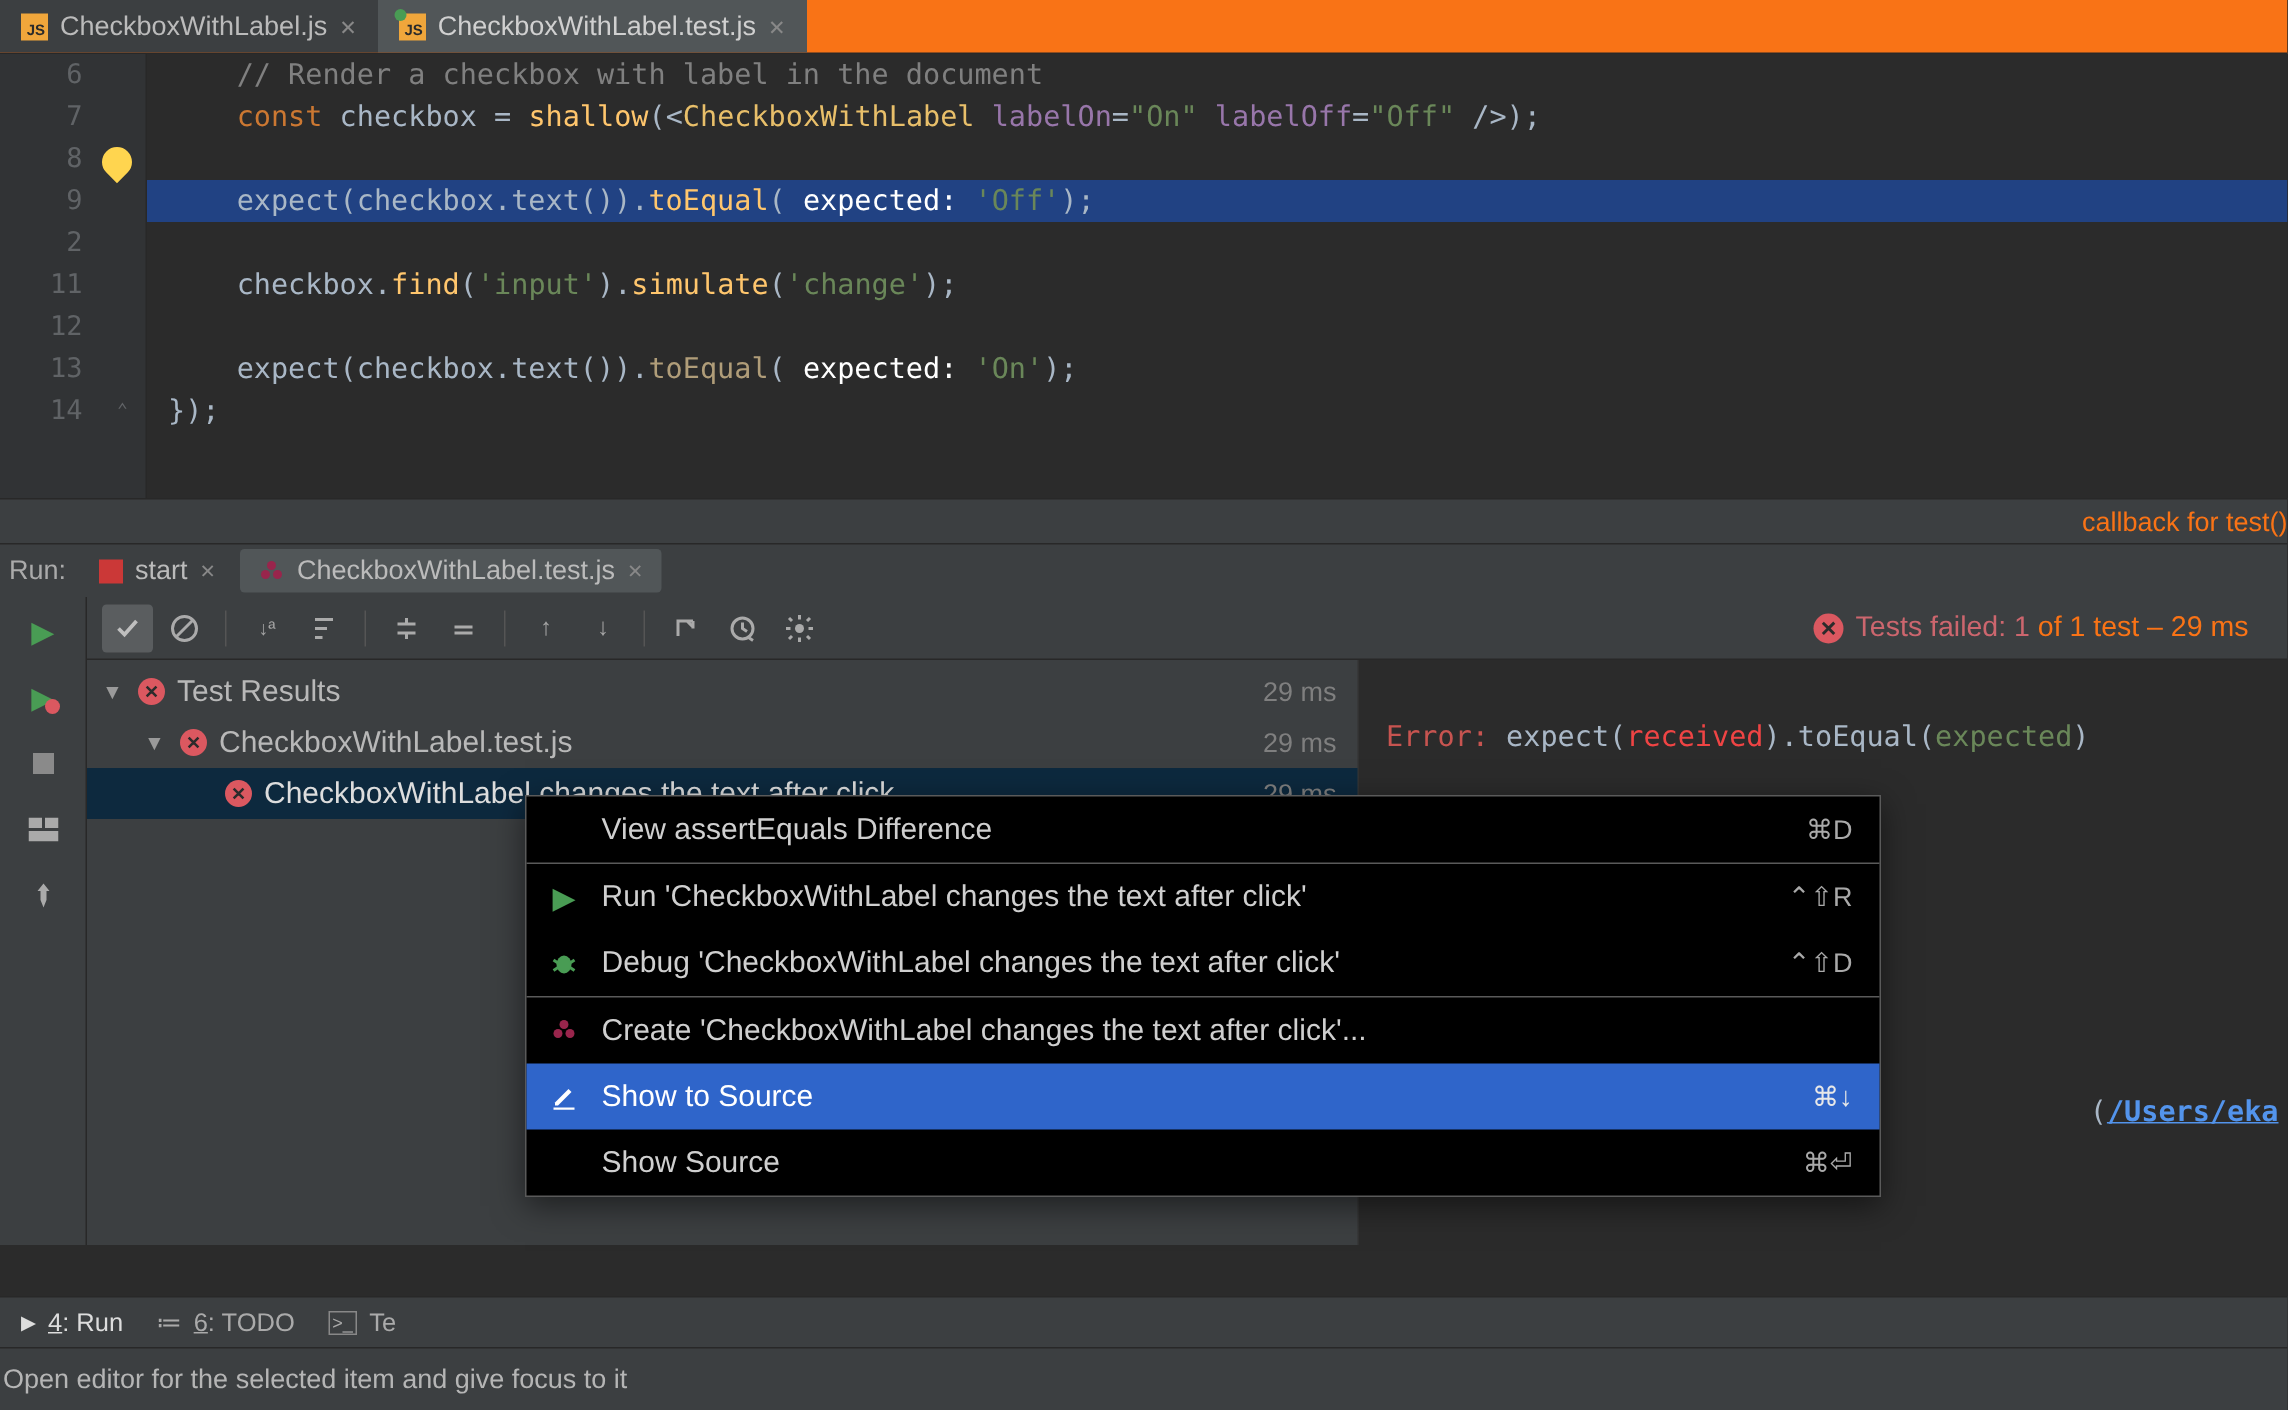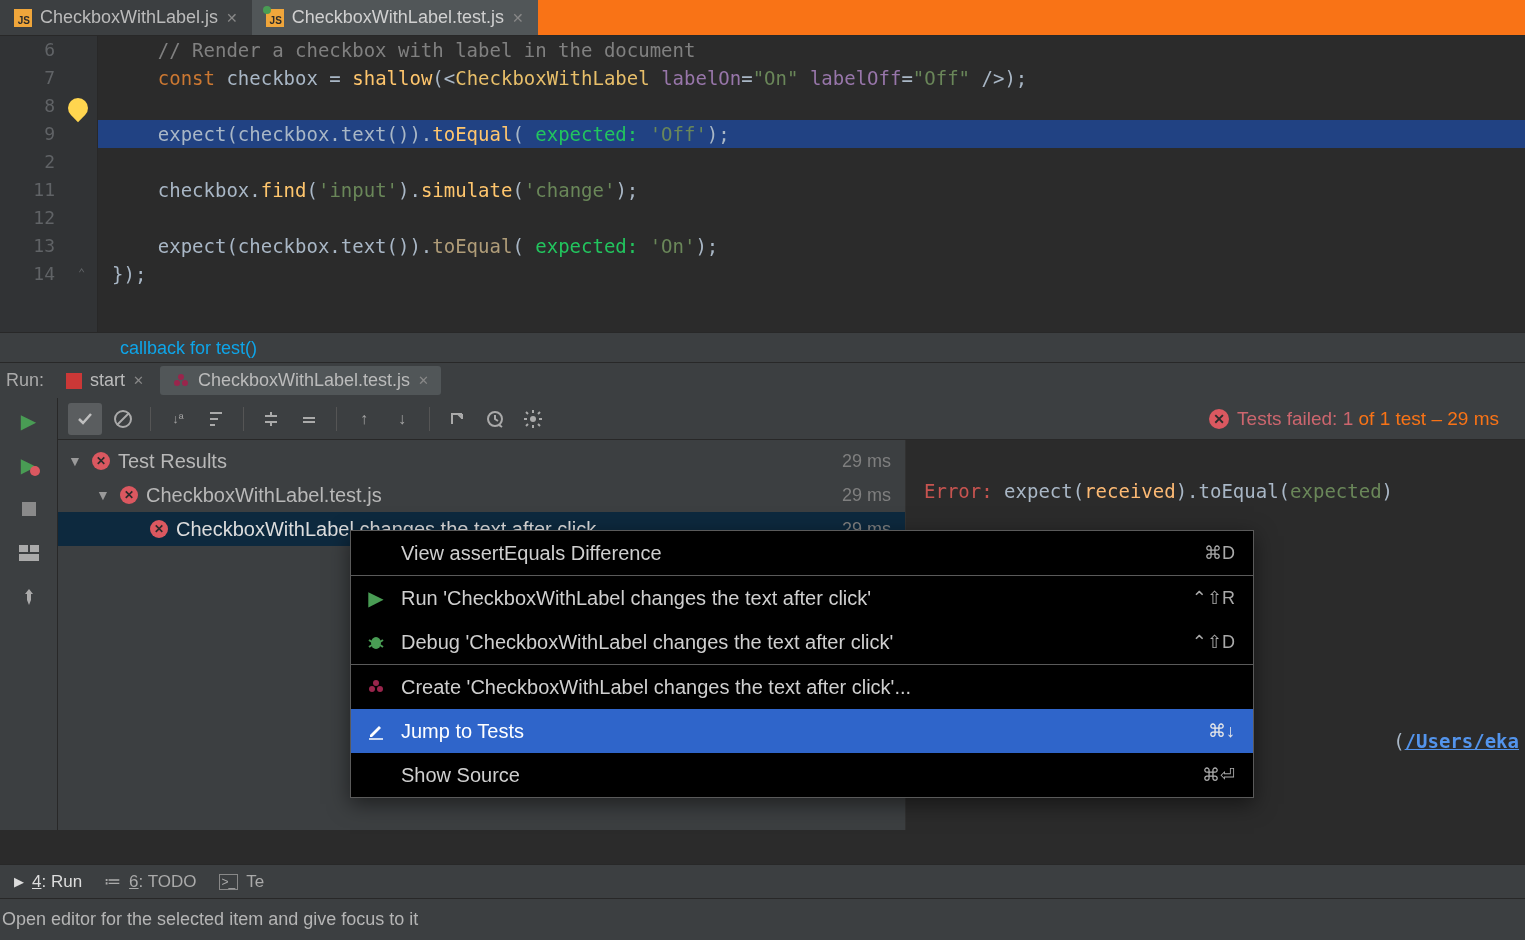--- a/index.html
+++ b/index.html
@@ -61,27 +61,28 @@
   }
   .code { position:absolute; left:98px; right:0; top:0; }
   .code .line { height:28px; line-height:28px; padding-left:14px; white-space:pre; font-size:19px; }
   .code .line.hl { background:#214283; }
   .c-comment{color:#808080;}
   .c-keyword{color:#cc7832;}
   .c-func{color:#ffc66d;}
   .c-string{color:#6a8759;}
   .c-attr{color:#9876aa;}
   .c-tag{color:#e8bf6a;}
-  .c-param{color:#22c55e;}
+  .c-param{color:#ffffff;}
   .c-method2{color:#b09d79;}
 
   .breadcrumb-bar{
-    height:30px; background:#3c3f41; color:#0ea5e9;
+    height:30px; background:#3c3f41; color:#f97316;
     padding-left:120px; line-height:30px; font-size:18px;
     border-top:1px solid #282828;
+    text-align:right;
   }
 
   
   .run-tabs{
     height:36px; background:#3c3f41; border-top:1px solid #282828;
     display:flex; align-items:center; gap:4px; padding-left:6px;
   }
   .run-label{ font-size:18px; color:#aaa; margin-right:6px;}
   .run-tab{
     display:flex; align-items:center; gap:8px; padding:4px 12px;
@@ -130,21 +131,21 @@
     position:relative;
   }
   .tree-row.selected{ background:#0d293e; color:#ddd;}
   .tree-arrow{color:#9a9a9a;font-size:14px;display:inline-block;width:16px;}
   .tree-time{position:absolute; right:14px; color:#7f7f7f; font-size:18px;}
   .console{
     flex:1; background:#2b2b2b; font-size:19px; padding:18px 10px 0 18px;
     white-space:pre; overflow:hidden;
   }
   .con-err{color:#c75450;}
-  .con-rec{color:#fdba74;}
+  .con-rec{color:#ef4444;}
   .con-exp{color:#6a8759;}
   .con-link{color:#5394ec;text-decoration:underline;font-weight:bold;}
 
   
   .ctx{
     position:absolute; left:350px; top:530px; width:904px;
     background:#000000; color:#cfcfcf; border:1px solid #5a5a5a;
     box-shadow:0 6px 20px rgba(0,0,0,.5); z-index:50;
     font-size:20px;
   }
@@ -404,21 +405,21 @@
     </span>
     <span>Create 'CheckboxWithLabel changes the text after click'...</span>
   </div>
   <div class="ctx-item sel">
     <span class="ctx-ico pencil-ico">
       <svg width="18" height="18">
           <path d="M3 15 L5 15 L14 6 L12 4 L3 13 Z" fill="#fff"></path>
           <line x1="2" y1="17" x2="16" y2="17" stroke="#fff" stroke-width="1.5"></line>
         </svg>
     </span>
-    <span>Jump to Tests</span>
+    <span>Show to Source</span>
     <span class="ctx-short">⌘↓</span>
   </div>
   <div class="ctx-item">
     <span class="ctx-ico"></span>
     <span>Show Source</span>
     <span class="ctx-short">⌘⏎</span>
   </div>
 </div>
 
 <div class="tool-tabs">

